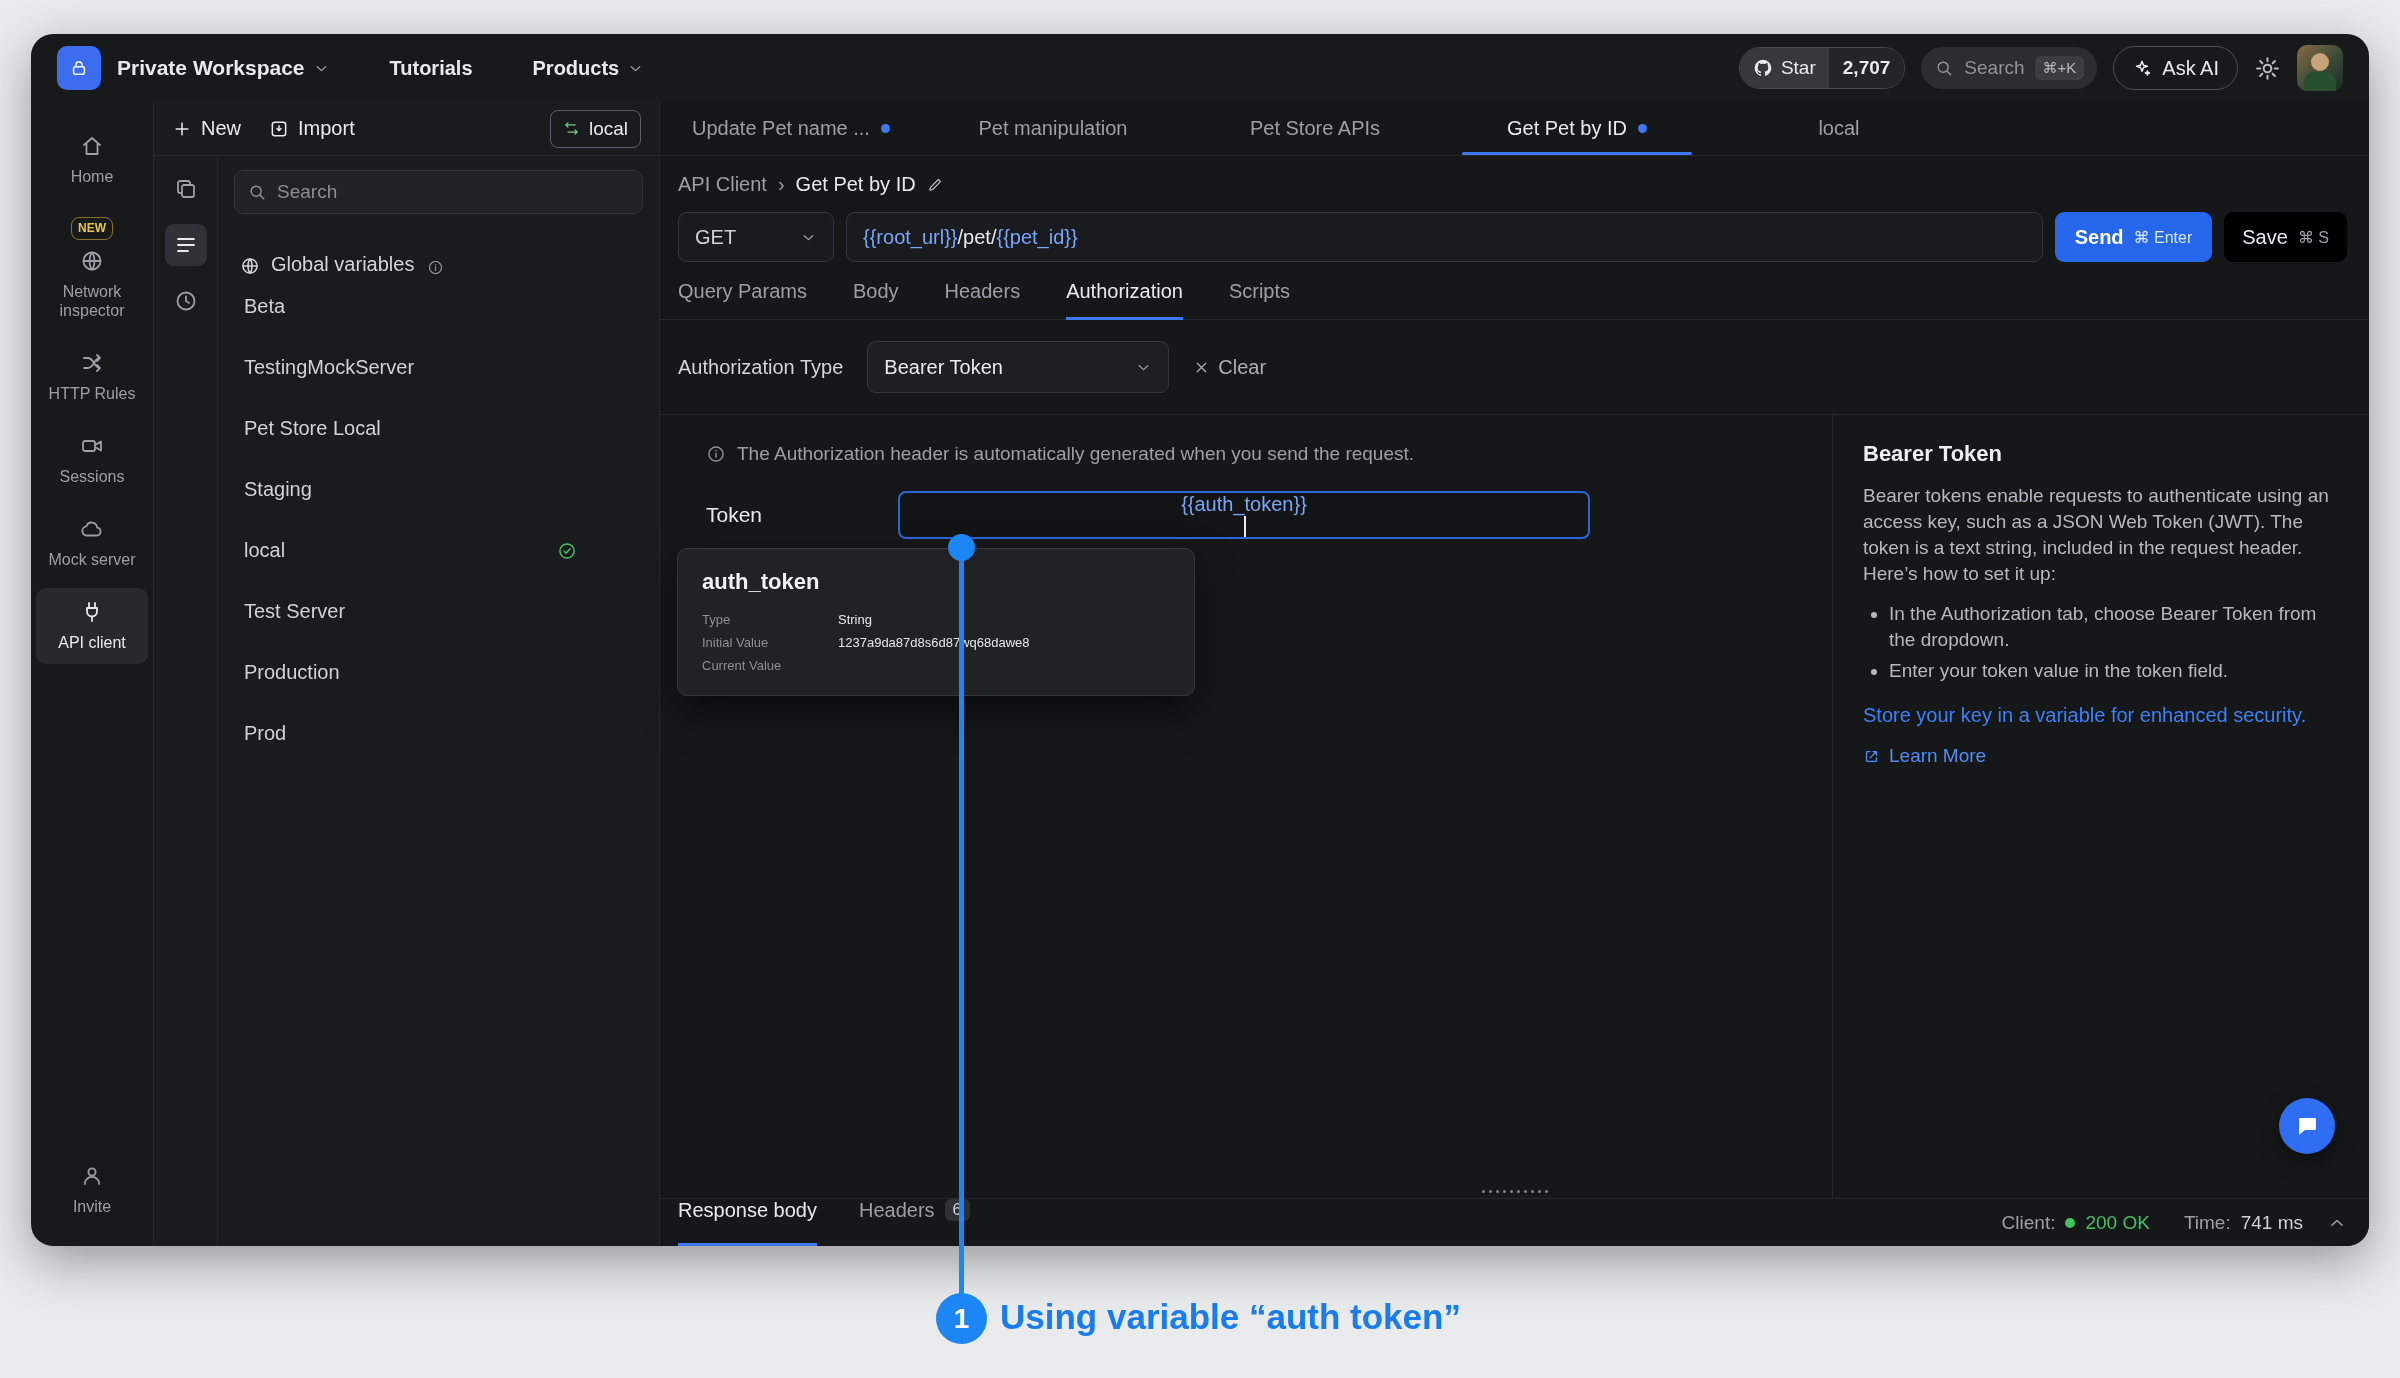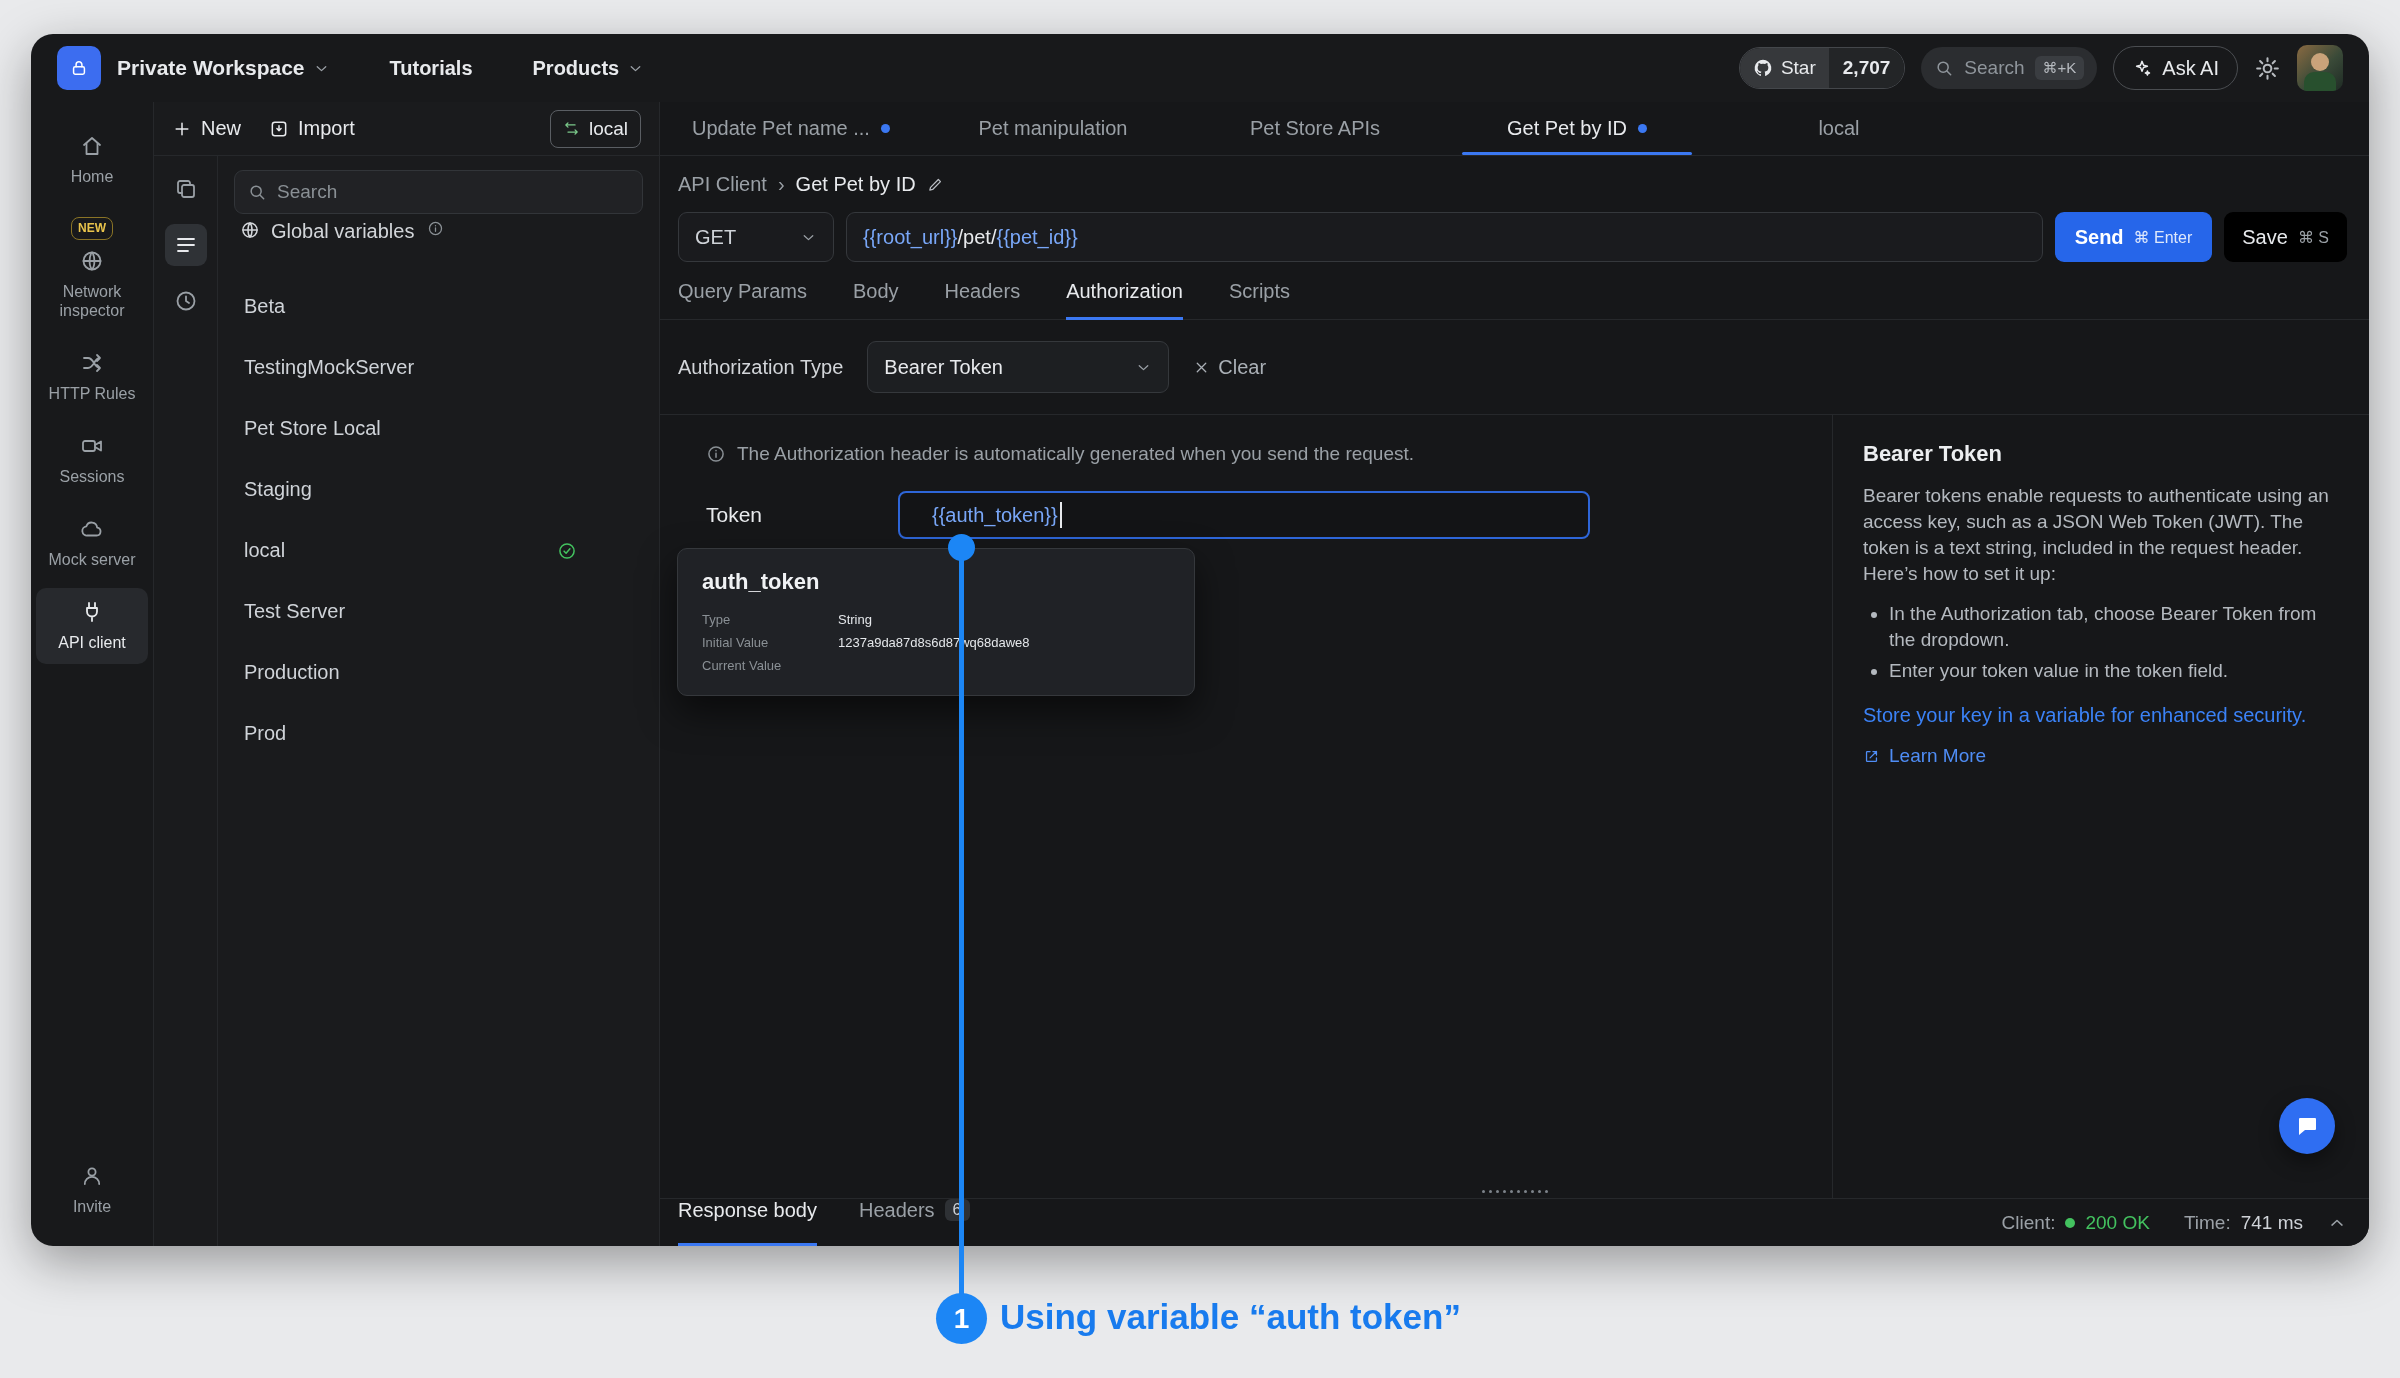--- a/index.html
+++ b/index.html
@@ -46,21 +46,21 @@
   .env-chip { margin-left:auto; display:flex; align-items:center; gap:9px; height:38px; padding:0 12px; border:1px solid #5a5e63; border-radius:8px; font-size:19px; color:#e8eaed; background:none; font-family:inherit; }
   .env-chip .ic { color:#7bc98a; }
   .side-body { flex:1; display:flex; min-height:0; }
   .strip { width:64px; flex:none; border-right:1px solid #26282b; display:flex; flex-direction:column; align-items:center; padding-top:12px; gap:14px; }
   .strip-btn { width:42px; height:42px; border-radius:9px; display:flex; align-items:center; justify-content:center; color:#9aa0a6; background:none; border:none; }
   .strip-btn.active { background:#2f3236; color:#e8eaed; }
   .envpanel { flex:1; padding:14px 16px; display:flex; flex-direction:column; min-width:0; }
   .search-box { height:44px; flex:none; background:#212225; border:1px solid #323539; border-radius:9px; display:flex; align-items:center; gap:10px; padding:0 12px; color:#8a9095; }
   .search-box input { background:transparent; border:none; outline:none; color:#cfd3d8; font-size:19px; width:100%; font-family:inherit; }
   .search-box input::placeholder { color:#8a9095; }
-  .globalvars { height:56px; flex:none; display:flex; align-items:flex-start; gap:11px; font-size:20px; color:#d2d5d9; padding:0 6px; margin-top:6px; }
+  .globalvars { height:56px; flex:none; display:flex; align-items:flex-end; gap:11px; font-size:20px; color:#d2d5d9; padding:0 6px; margin-top:6px; }
   .globalvars .info-ic { color:#8a9095; margin-left:2px; }
   .env-item { height:61px; flex:none; display:flex; align-items:center; font-size:20px; color:#cfd3d8; padding:0 10px; border-radius:8px; }
   .env-check { color:#43c25f; margin-left:auto; margin-right:56px; display:flex; }
 
   
   .main { flex:1; display:flex; flex-direction:column; background:#161719; min-width:0; }
   .tabstrip { height:54px; flex:none; display:flex; border-bottom:1px solid #26282b; }
   .tab { width:262px; flex:none; display:flex; align-items:center; justify-content:center; gap:11px; font-size:20px; color:#9aa0a6; position:relative; background:none; border:none; font-family:inherit; }
   .tab.active { color:#e8eaed; }
   .tab.active::after { content:""; position:absolute; left:16px; right:16px; bottom:0; height:3px; background:#3b78f2; border-radius:2px; }
@@ -88,21 +88,21 @@
   .auth-label { font-size:20px; color:#d2d5d9; }
   .auth-select { width:302px; height:52px; background:#1d1f22; border:1px solid #35383c; border-radius:9px; display:flex; align-items:center; justify-content:space-between; padding:0 16px; font-size:20px; color:#e8eaed; font-family:inherit; }
   .clear-btn { display:flex; align-items:center; gap:8px; font-size:20px; color:#aab0b6; background:none; border:none; font-family:inherit; }
 
   .split { flex:1; display:flex; min-height:0; border-top:1px solid #26282b; position:relative; }
   .left-pane { flex:1; position:relative; min-width:0; }
   .info-row { display:flex; align-items:center; gap:11px; padding:28px 20px 0 46px; font-size:19px; color:#9aa0a6; }
   .info-row .ic { color:#8a9095; }
   .token-row { display:flex; align-items:center; margin-top:26px; padding-left:46px; }
   .token-label { width:192px; font-size:21px; color:#e8eaed; }
-  .token-input { width:692px; height:48px; border:2px solid #2e66d8; border-radius:8px; background:#131416; display:flex; align-items:center; padding:0 32px; font-size:20px; }
+  .token-input { width:692px; height:48px; border:2px solid #2e66d8; border-radius:8px; background:#131416; display:flex; align-items:center; padding:0 32px; font-size:20px;flex-direction:column; }
   .cursor { display:inline-block; width:2px; height:26px; background:#e8eaed; margin-left:2px; }
 
   .var-popup { position:absolute; left:17px; top:133px; width:518px; background:#202226; border:1px solid #35383c; border-radius:10px; box-shadow:0 16px 36px rgba(0,0,0,.55); padding:20px 24px 22px; z-index:5; }
   .var-popup h4 { font-size:22px; color:#f0f2f4; font-weight:700; }
   .var-grid { margin-top:17px; display:grid; grid-template-columns:136px 1fr; row-gap:8px; font-size:13px; align-items:center; }
   .var-grid .k { color:#8a9095; }
   .var-grid .v { color:#e4e7ea; }
 
   .help-pane { width:537px; flex:none; border-left:1px solid #26282b; padding:26px 30px; }
   .help-title { font-size:22px; font-weight:700; color:#eceef0; }

